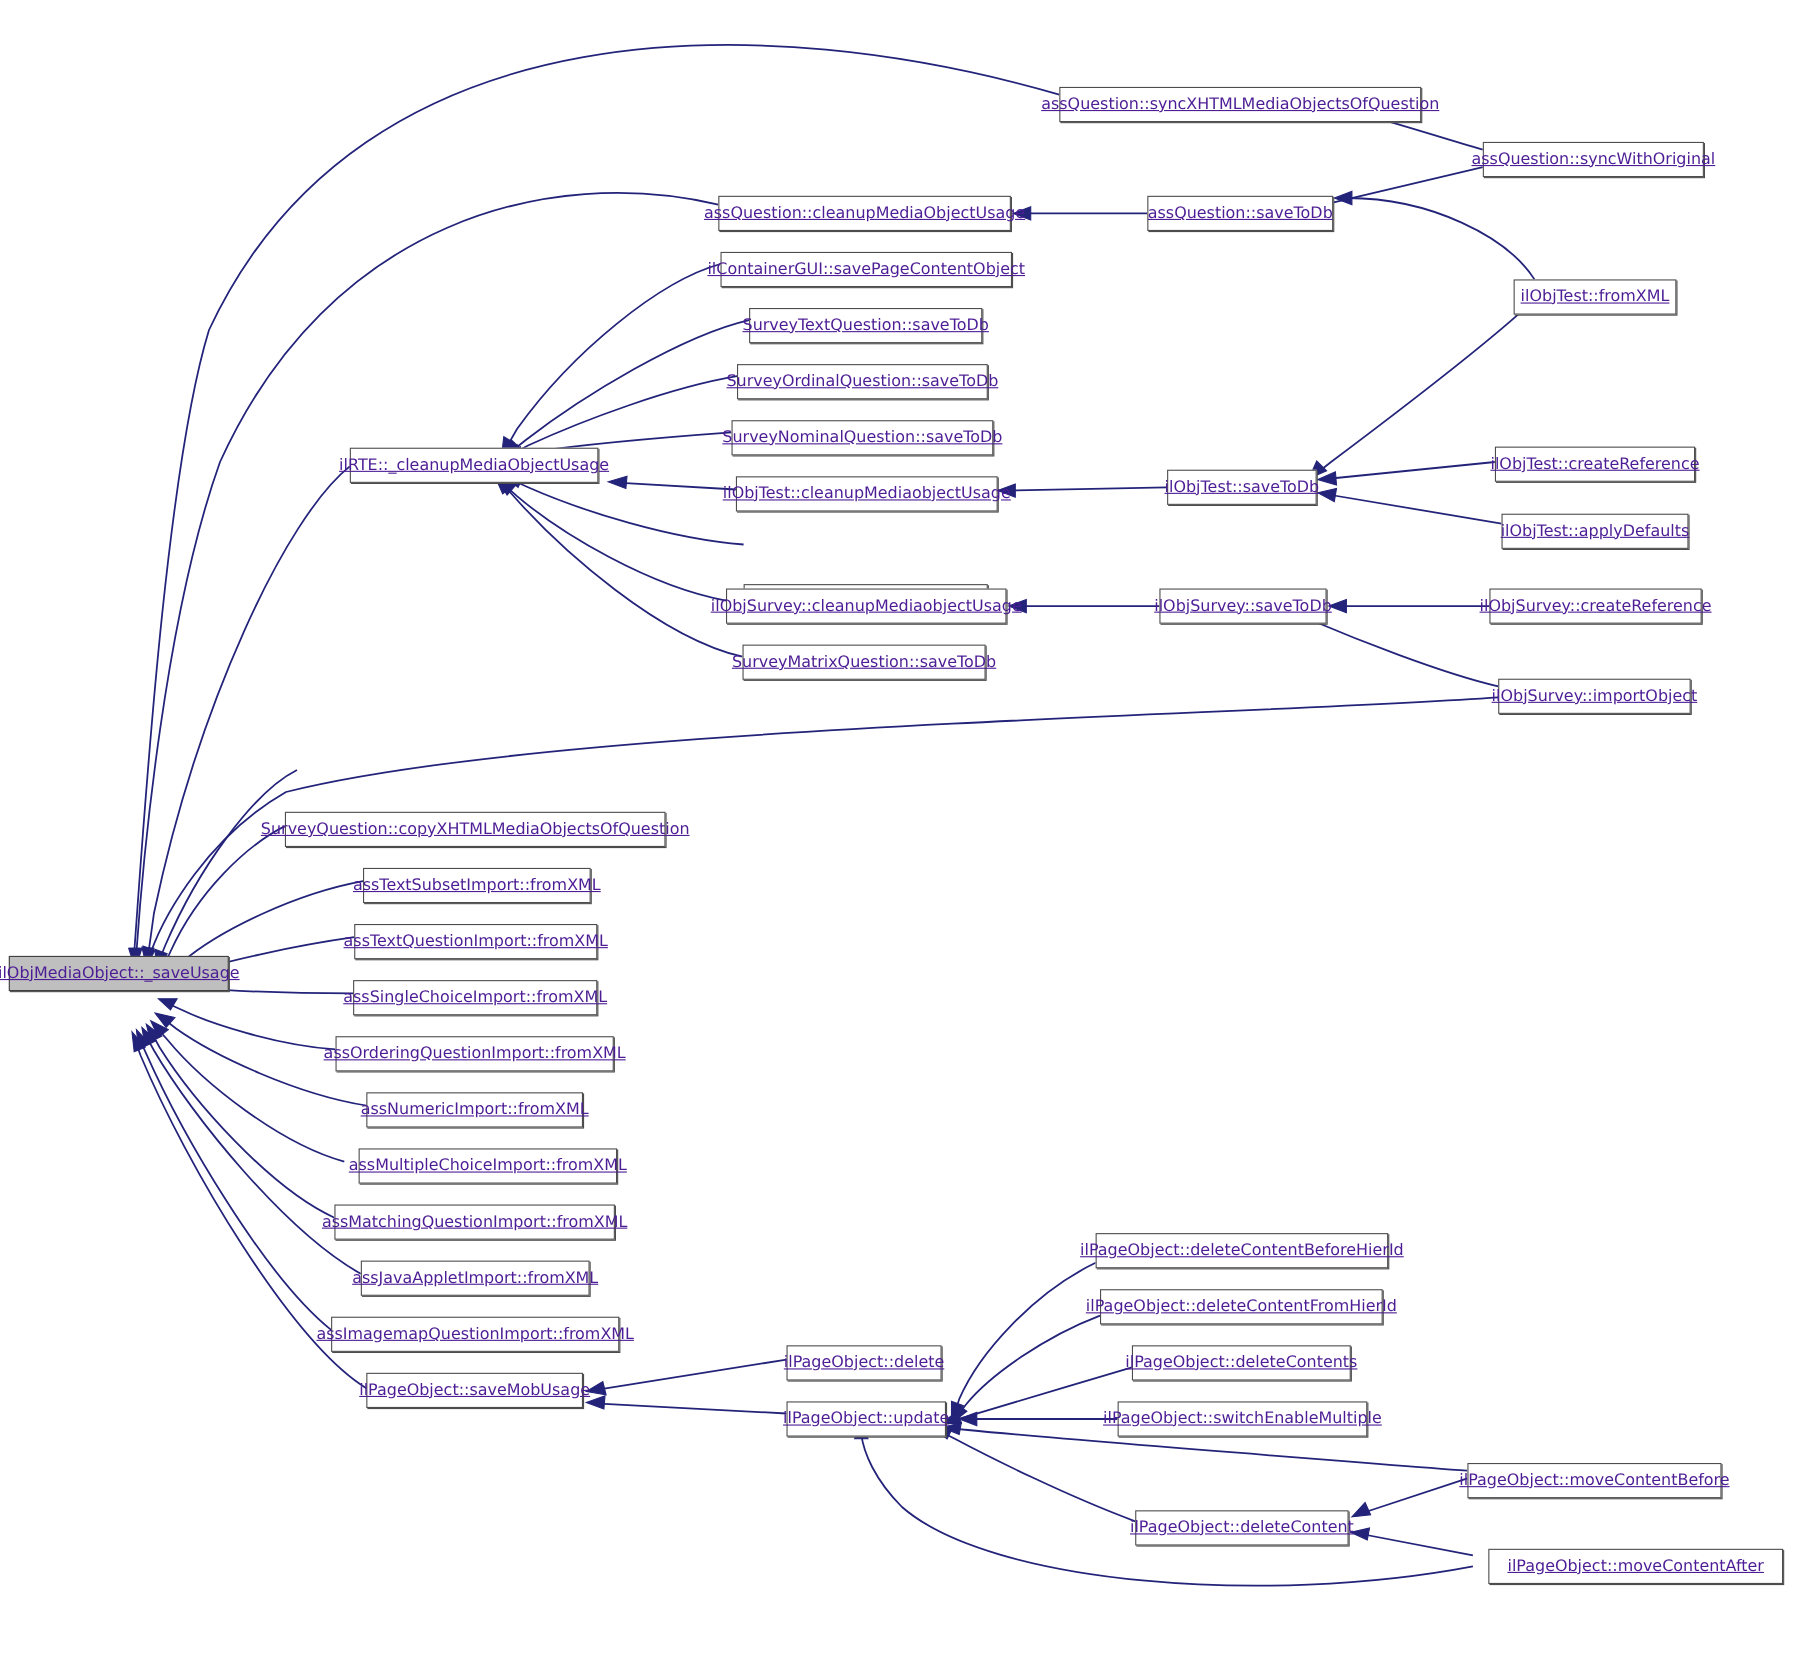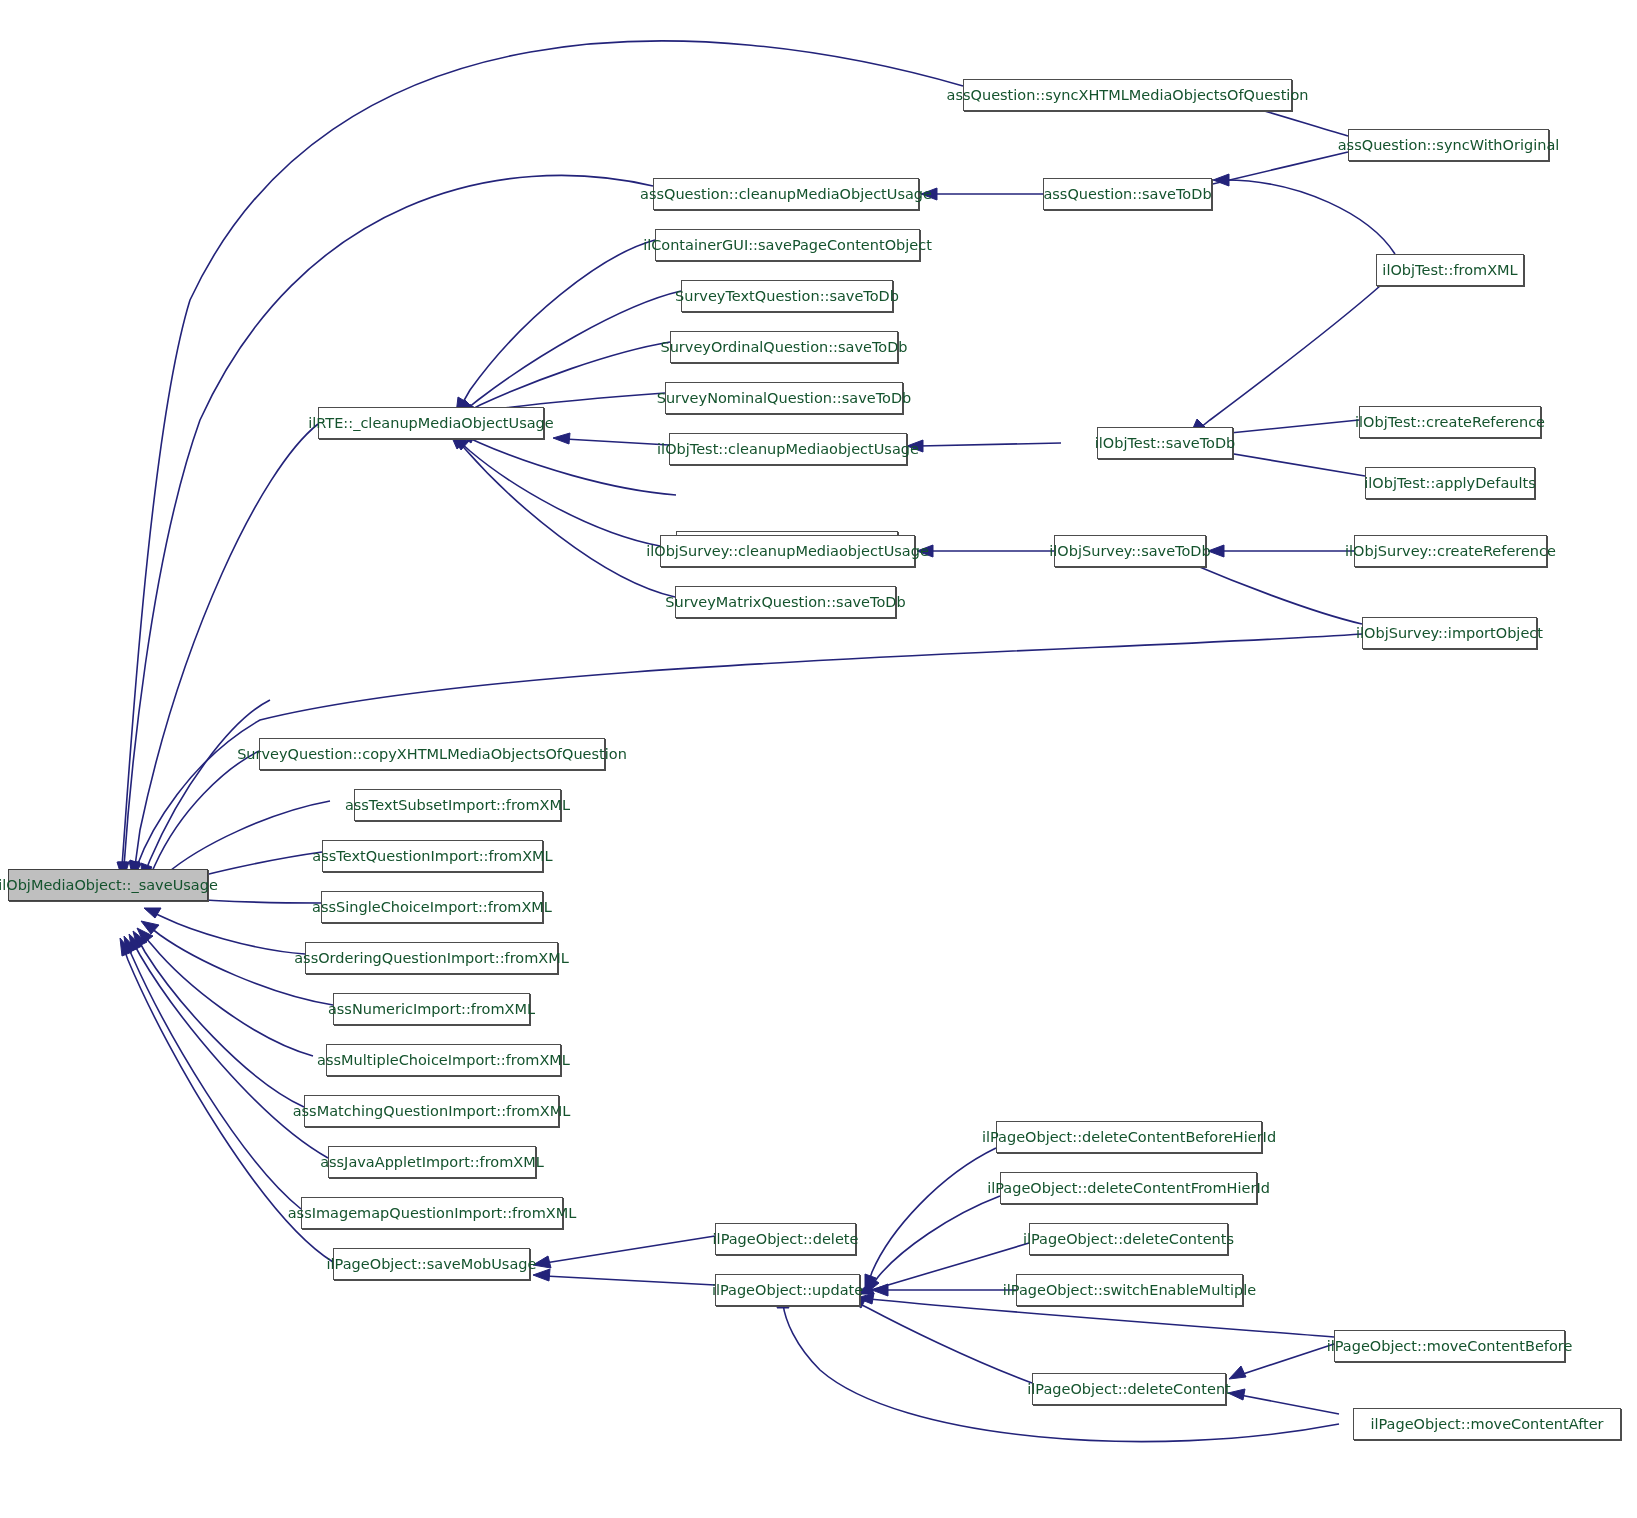--- a/index.html
+++ b/index.html
@@ -31,30 +31,31 @@
   svg.edges polygon {
     fill: #23237a;
     stroke: #23237a;
     stroke-width: 1;
   }
   .node {
     position: absolute;
     box-sizing: border-box;
     border: 1px solid #4d4d4d;
     background: #ffffff;
-    color: #14532d;
+    color: #4c1d95;
     font-size: 14.5px;
     line-height: 1;
     white-space: nowrap;
     display: flex;
     align-items: center;
     justify-content: center;
     padding: 0 10px;
     height: 32px;
     box-shadow: 1px 1px 0 0 #4d4d4d;
+    text-decoration: underline;
   }
   .node.current {
     background: #bfbfbf;
     border: 1px solid #404040;
   }
 </style>
 </head>
 <body>
 
 <div id="graph">
@@ -206,31 +207,31 @@
   <div class="node" style="left:1348px;top:129px;width:201px;">assQuestion::syncWithOriginal</div>
   <div class="node" style="left:653px;top:178px;width:266px;">assQuestion::cleanupMediaObjectUsage</div>
   <div class="node" style="left:1043px;top:178px;width:169px;">assQuestion::saveToDb</div>
   <div class="node" style="left:655px;top:229px;width:265px;">ilContainerGUI::savePageContentObject</div>
   <div class="node" style="left:1376px;top:254px;width:148px;">ilObjTest::fromXML</div>
   <div class="node" style="left:681px;top:280px;width:212px;">SurveyTextQuestion::saveToDb</div>
   <div class="node" style="left:670px;top:331px;width:228px;">SurveyOrdinalQuestion::saveToDb</div>
   <div class="node" style="left:665px;top:382px;width:238px;">SurveyNominalQuestion::saveToDb</div>
   <div class="node" style="left:318px;top:407px;width:226px;">ilRTE::_cleanupMediaObjectUsage</div>
   <div class="node" style="left:669px;top:433px;width:238px;">ilObjTest::cleanupMediaobjectUsage</div>
-  <div class="node" style="left:1061px;top:427px;width:136px;margin-left:36px;">ilObjTest::saveToDb</div>
+  <div class="node" style="left:1061px;top:427px;width:136px;">ilObjTest::saveToDb</div>
   <div class="node" style="left:1359px;top:406px;width:182px;">ilObjTest::createReference</div>
   <div class="node" style="left:1365px;top:467px;width:170px;">ilObjTest::applyDefaults</div>
   <div class="node" style="left:676px;top:484px;width:222px;margin-top:47px;">SurveyMetricQuestion::saveToDb</div>
   <div class="node" style="left:660px;top:535px;width:255px;">ilObjSurvey::cleanupMediaobjectUsage</div>
   <div class="node" style="left:1054px;top:535px;width:152px;">ilObjSurvey::saveToDb</div>
   <div class="node" style="left:1354px;top:535px;width:193px;">ilObjSurvey::createReference</div>
   <div class="node" style="left:675px;top:586px;width:221px;">SurveyMatrixQuestion::saveToDb</div>
   <div class="node" style="left:1362px;top:617px;width:175px;">ilObjSurvey::importObject</div>
   <div class="node" style="left:259px;top:738px;width:346px;">SurveyQuestion::copyXHTMLMediaObjectsOfQuestion</div>
-  <div class="node" style="left:330px;top:789px;width:207px;margin-left:24px;">assTextSubsetImport::fromXML</div>
+  <div class="node" style="left:330px;top:789px;width:207px;">assTextSubsetImport::fromXML</div>
   <div class="node" style="left:322px;top:840px;width:221px;">assTextQuestionImport::fromXML</div>
   <div class="node" style="left:321px;top:891px;width:222px;">assSingleChoiceImport::fromXML</div>
   <div class="node" style="left:305px;top:942px;width:253px;">assOrderingQuestionImport::fromXML</div>
   <div class="node" style="left:333px;top:993px;width:197px;">assNumericImport::fromXML</div>
   <div class="node" style="left:313px;top:1044px;width:235px;margin-left:13px;">assMultipleChoiceImport::fromXML</div>
   <div class="node" style="left:304px;top:1095px;width:255px;">assMatchingQuestionImport::fromXML</div>
   <div class="node" style="left:328px;top:1146px;width:208px;">assJavaAppletImport::fromXML</div>
   <div class="node" style="left:301px;top:1197px;width:262px;">assImagemapQuestionImport::fromXML</div>
   <div class="node" style="left:996px;top:1121px;width:266px;">ilPageObject::deleteContentBeforeHierId</div>
   <div class="node" style="left:1000px;top:1172px;width:257px;">ilPageObject::deleteContentFromHierId</div>

